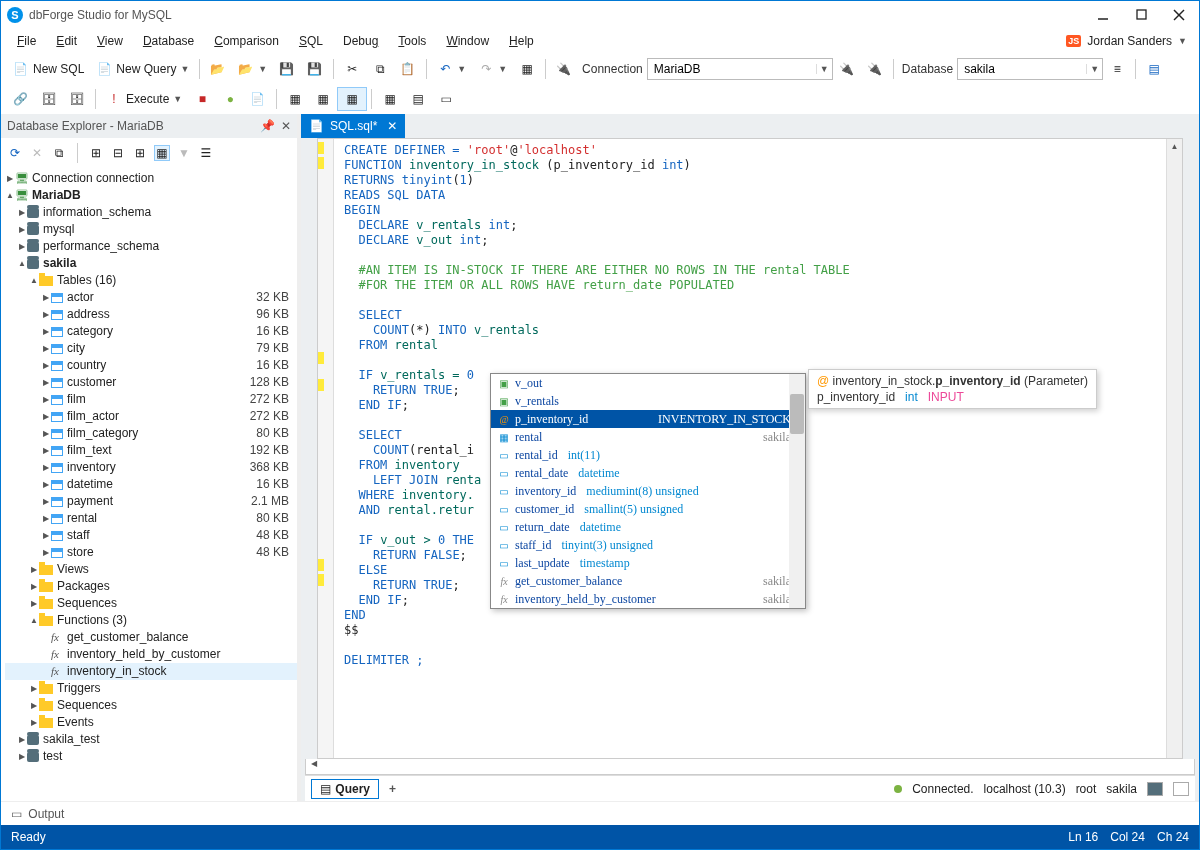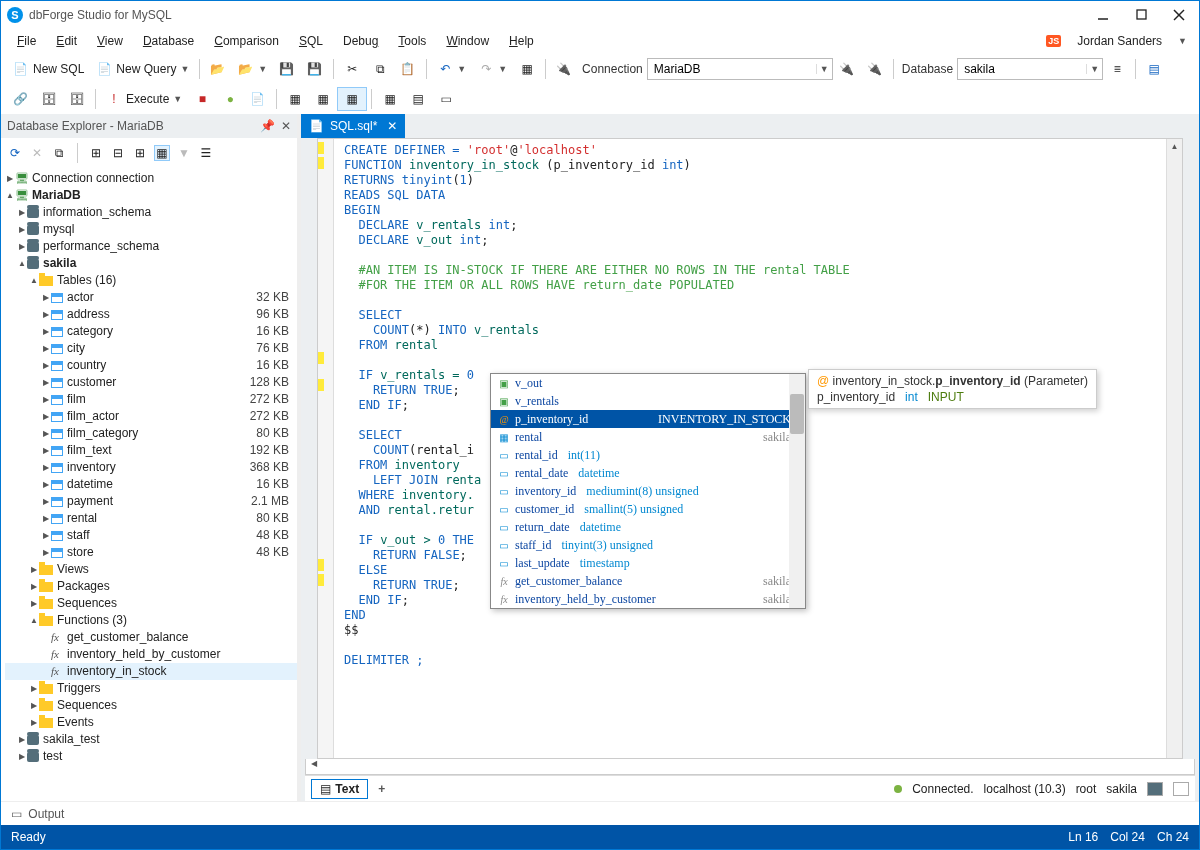--- a/index.html
+++ b/index.html
@@ -8,21 +8,21 @@
   
   .titlebar{display:flex;align-items:center;height:27px;background:#fff;padding:0 6px}
   .app-logo{width:16px;height:16px;background:#0091ea;border-radius:50%;display:flex;align-items:center;justify-content:center;color:#fff;font-weight:bold;font-size:11px}
   .app-title{margin-left:6px;font-size:12px;color:#555}
   .win-controls{margin-left:auto;display:flex;gap:10px}
   .win-btn{width:28px;height:20px;display:flex;align-items:center;justify-content:center;font-family:Consolas}
   
   .menubar{display:flex;align-items:center;height:26px;padding:0 6px}
   .menubar .menu{padding:3px 10px;color:#222}
   .menubar .menu u{text-decoration:underline}
-  .user-chip{margin-left:auto;display:flex;align-items:center;gap:16px;padding:2px 6px}
+  .user-chip{margin-left:auto;display:flex;align-items:center;gap:6px;padding:2px 6px}
   .js-badge{background:#ff5722;color:#fff;font-size:9px;padding:1px 2px;border-radius:2px;font-weight:bold}
   .chev{font-size:9px;color:#555}
   
   .toolbar{display:flex;align-items:center;height:30px;padding:2px 6px;gap:0}
   .tb-btn{display:flex;align-items:center;gap:4px;padding:3px 6px;height:24px}
   .tb-sep{width:1px;height:20px;background:#ccc;margin:0 4px}
   .tb-ico{width:16px;height:16px;display:flex;align-items:center;justify-content:center;font-size:12px}
   .conn-box{display:flex;align-items:center;border:1px solid #bbb;height:22px}
   .conn-box input{border:none;outline:none;padding:2px 6px;font-size:12px;width:168px;background:#fff}
   .conn-box .dd{width:16px;text-align:center;color:#555;border-left:1px solid #ddd;font-size:9px}
@@ -69,21 +69,21 @@
   .ac-popup .row .type{margin-left:6px;color:#0288d1}
   .ac-popup .row .ctx{margin-left:auto;color:#888;padding-right:8px}
   .ac-popup .row.sel{background:#0054a6;color:#fff}
   .ac-popup .row.sel .name,.ac-popup .row.sel .ctx,.ac-popup .row.sel .type{color:#fff}
   .ac-scroll{position:absolute;right:0;top:0;width:16px;height:100%;background:#f0f0f0}
   .ac-scroll .thumb{background:#bbb;width:14px;margin:20px 1px 0;height:40px;border-radius:2px}
   .param-tip{position:absolute;left:490px;top:230px;background:#fff;border:1px solid #ccc;box-shadow:2px 2px 6px rgba(0,0,0,.2);padding:4px 8px;font-size:12px}
   .param-tip .head{white-space:nowrap;color:#333}
   .param-tip .head b{font-weight:600}
   .param-tip .body{color:#555;margin-top:2px}
-  .param-tip .body .pn{color:#333}.param-tip .body .pt{color:#0288d1;margin-left:10px}.param-tip .body .pd{color:#4d7c0f;margin-left:10px}
+  .param-tip .body .pn{color:#333}.param-tip .body .pt{color:#0288d1;margin-left:10px}.param-tip .body .pd{color:#ec4899;margin-left:10px}
   .ac-ico{width:14px;text-align:center;font-size:10px}
   
   .bottombar{display:flex;align-items:center;height:26px;background:#fff;border-top:1px solid #ddd;padding:0 6px;margin:0 4px}
   .text-tab{border:1px solid #0078d4;display:flex;align-items:center;gap:4px;padding:2px 8px;color:#222}
   .plus-tab{padding:2px 10px;color:#555;font-weight:bold}
   .status-right{margin-left:auto;display:flex;align-items:center;gap:10px}
   .dot{width:8px;height:8px;border-radius:50%;background:#7cb342;display:inline-block}
   .foot-box{border:1px solid #aaa;width:16px;height:14px}
   
   .output-bar{height:24px;display:flex;align-items:center;padding:0 10px;color:#555;gap:6px;border-top:1px solid #eee}
@@ -331,21 +331,21 @@
           <div class="tree-row " style="padding-left:36px">
             <span class="arrow">▶</span>
             <span class="ico-table"></span>
             <span class="label">category</span>
             <span class="size">16 KB</span>
           </div>
           <div class="tree-row " style="padding-left:36px">
             <span class="arrow">▶</span>
             <span class="ico-table"></span>
             <span class="label">city</span>
-            <span class="size">76 KB</span>
+            <span class="size">79 KB</span>
           </div>
           <div class="tree-row " style="padding-left:36px">
             <span class="arrow">▶</span>
             <span class="ico-table"></span>
             <span class="label">country</span>
             <span class="size">16 KB</span>
           </div>
           <div class="tree-row " style="padding-left:36px">
             <span class="arrow">▶</span>
             <span class="ico-table"></span>
@@ -609,21 +609,21 @@
         </div>
       </div>
 
       <div style="height:16px;background:#fff;border:1px solid #ccc;border-top:none;margin:0 4px;display:flex">
         <div style="width:16px;text-align:center;font-size:8px;color:#555">◀</div>
       </div>
 
       <div class="bottombar">
         <div class="text-tab">
             <span>▤</span>
-            <span style="font-weight:600">Text</span>
+            <span style="font-weight:600">Query</span>
           </div>
         <div class="plus-tab">+</div>
         <div class="status-right">
           <span class="dot"></span>
           <span>Connected.</span>
           <span>localhost (10.3)</span>
           <span>root</span>
           <span>sakila</span>
           <span class="foot-box" style="background:#546e7a"></span>
           <span class="foot-box"></span>

